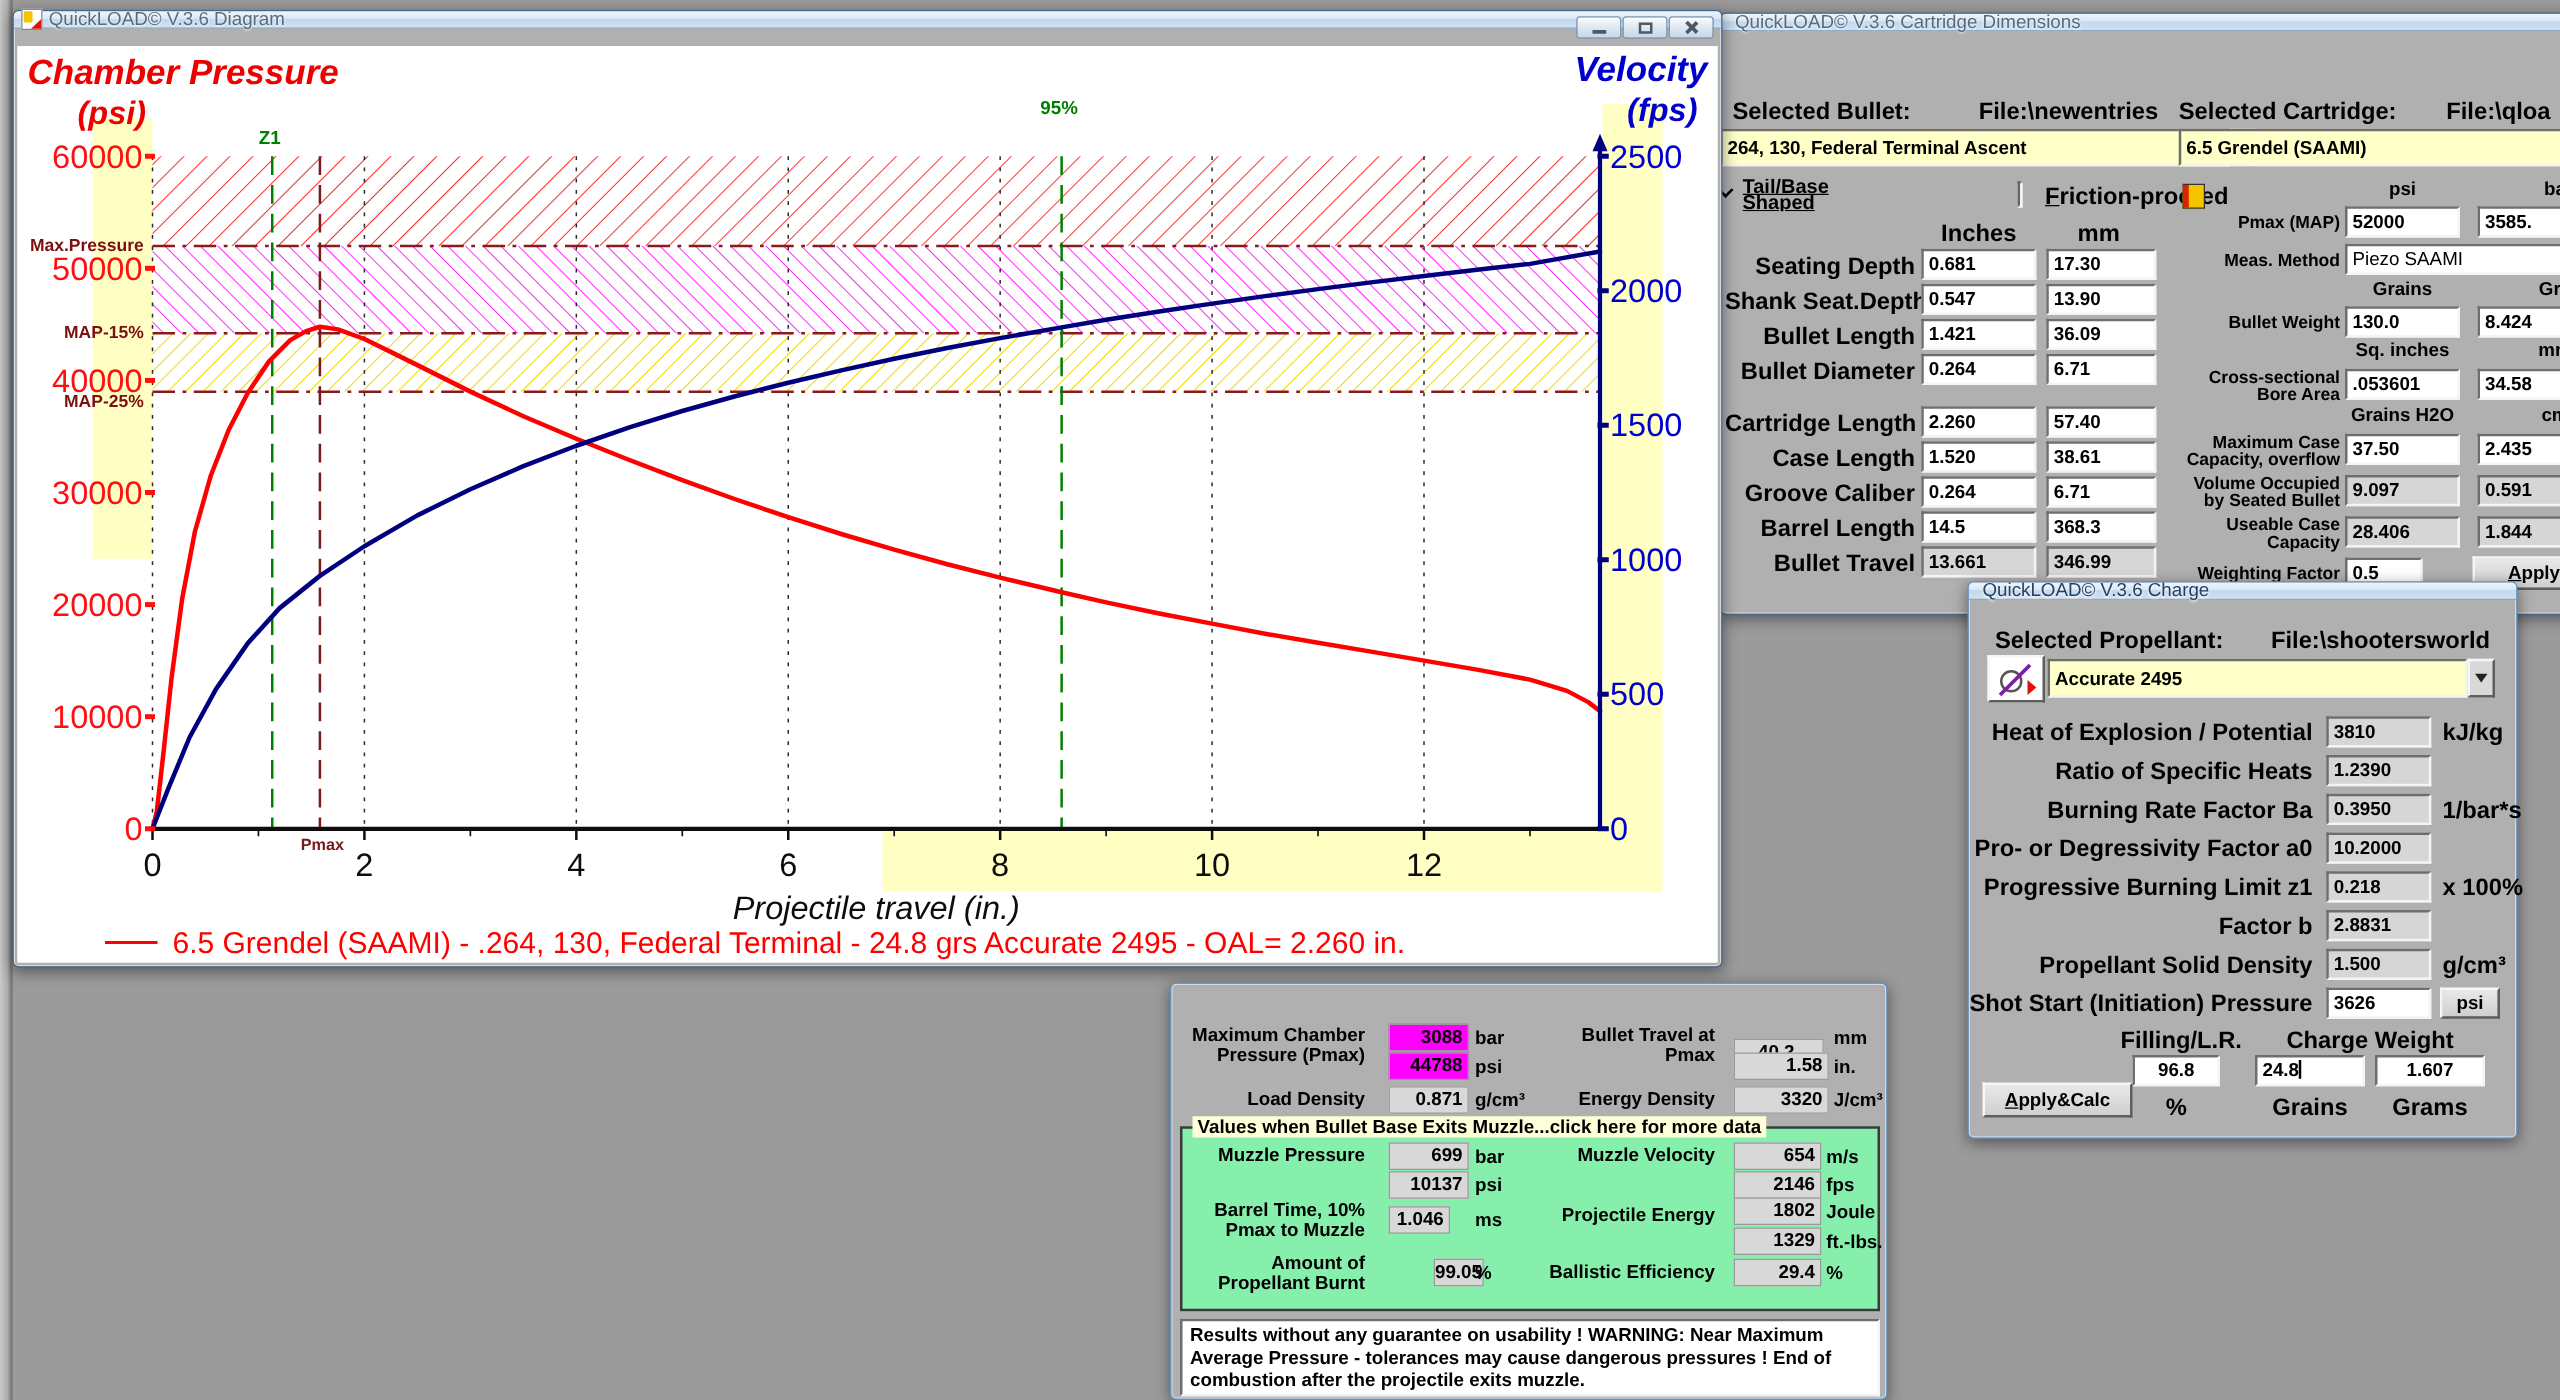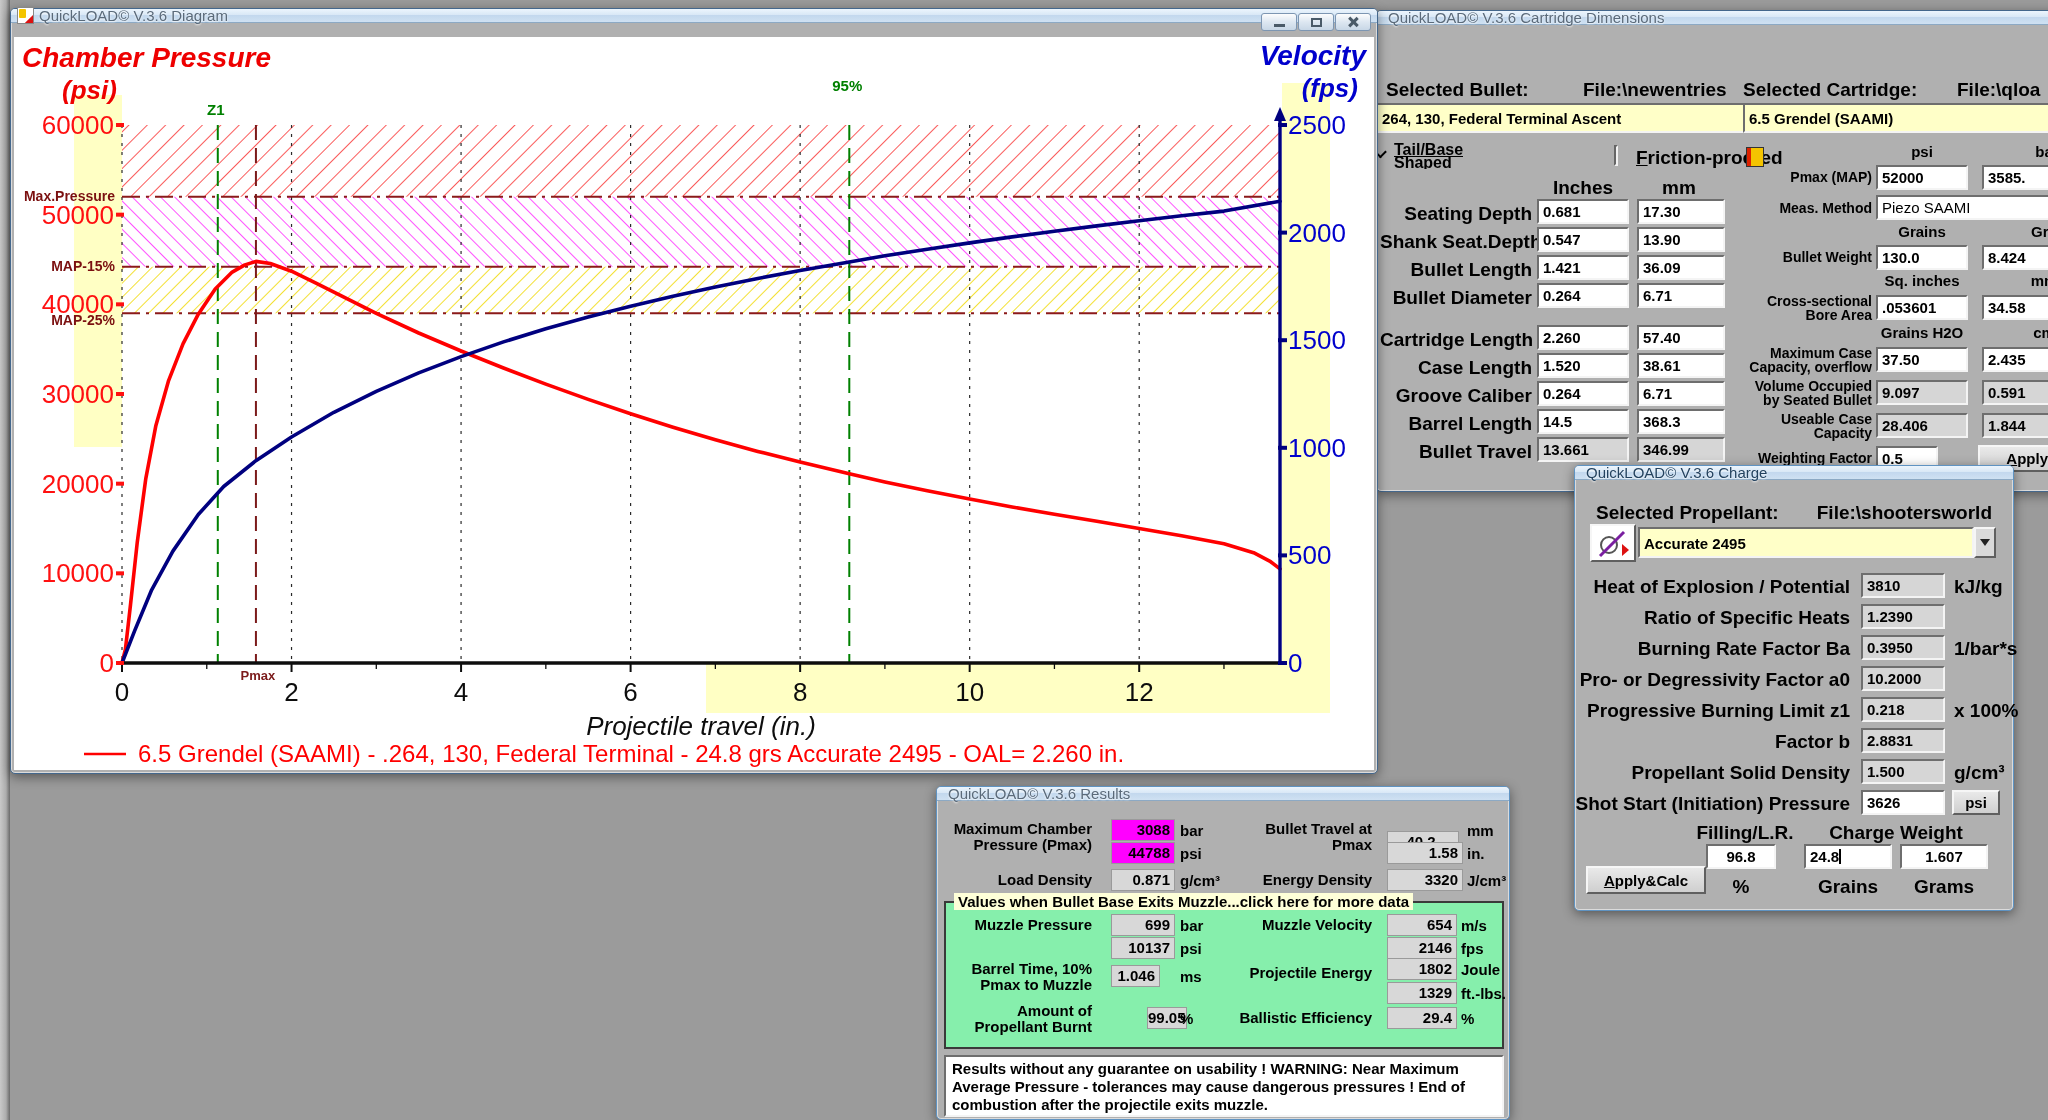--- a/index.html
+++ b/index.html
@@ -423,23 +423,20 @@
     <div class="cart-abs field" style="left:226px; top:350px; width:88px;"><span>24.8</span><span class="caret"></span></div>
     <div class="cart-abs field" style="left:322px; top:350px; width:88px; text-align:center;">1.607</div>
     <div class="cart-abs btn" style="left:8px; top:372px; width:120px; height:28px; padding-top:4px;"><u>A</u>pply&amp;Calc</div>
     <div class="cart-abs lbl" style="left:128px; top:382px; width:70px; text-align:center;">%</div>
     <div class="cart-abs lbl" style="left:226px; top:382px; width:88px; text-align:center;">Grains</div>
     <div class="cart-abs lbl" style="left:322px; top:382px; width:88px; text-align:center;">Grams</div>
   </div>
 </div>
 
 <div class="win" id="results-window">
-  <div class="titlebar">
-    <span class="title">QuickLOAD© V.3.6 Results</span>
-  </div>
   <div class="client">
     <div class="rlbl" style="left:8px; top:6px; width:144px;">
       <div>Maximum Chamber</div>
       <div>Pressure (Pmax)</div>
     </div>
     <div class="rbox magenta" style="left:171px; top:4px; width:64px;">3088</div>
     <div class="runit" style="left:240px; top:7px;">bar</div>
     <div class="rbox magenta" style="left:171px; top:27px; width:64px;">44788</div>
     <div class="runit" style="left:240px; top:30px;">psi</div>
 

